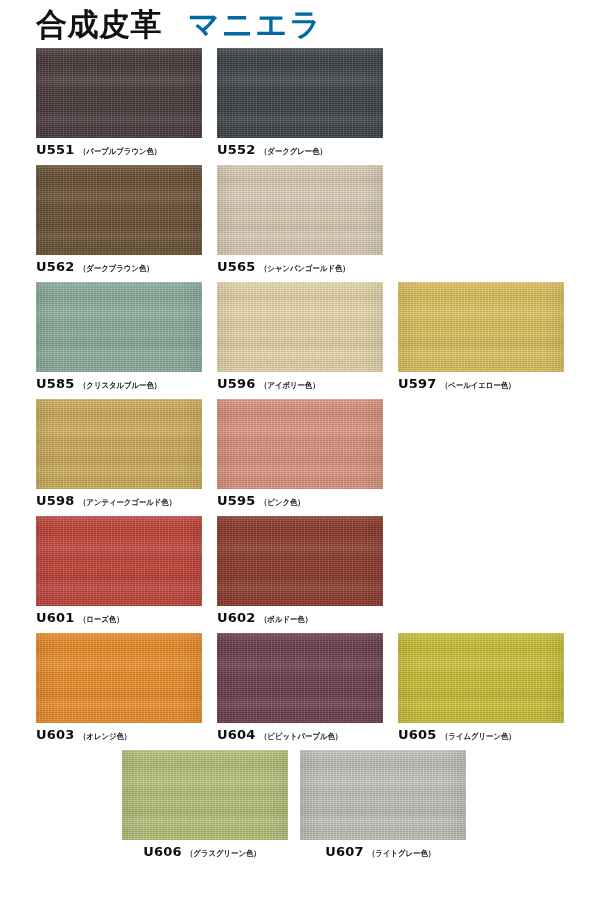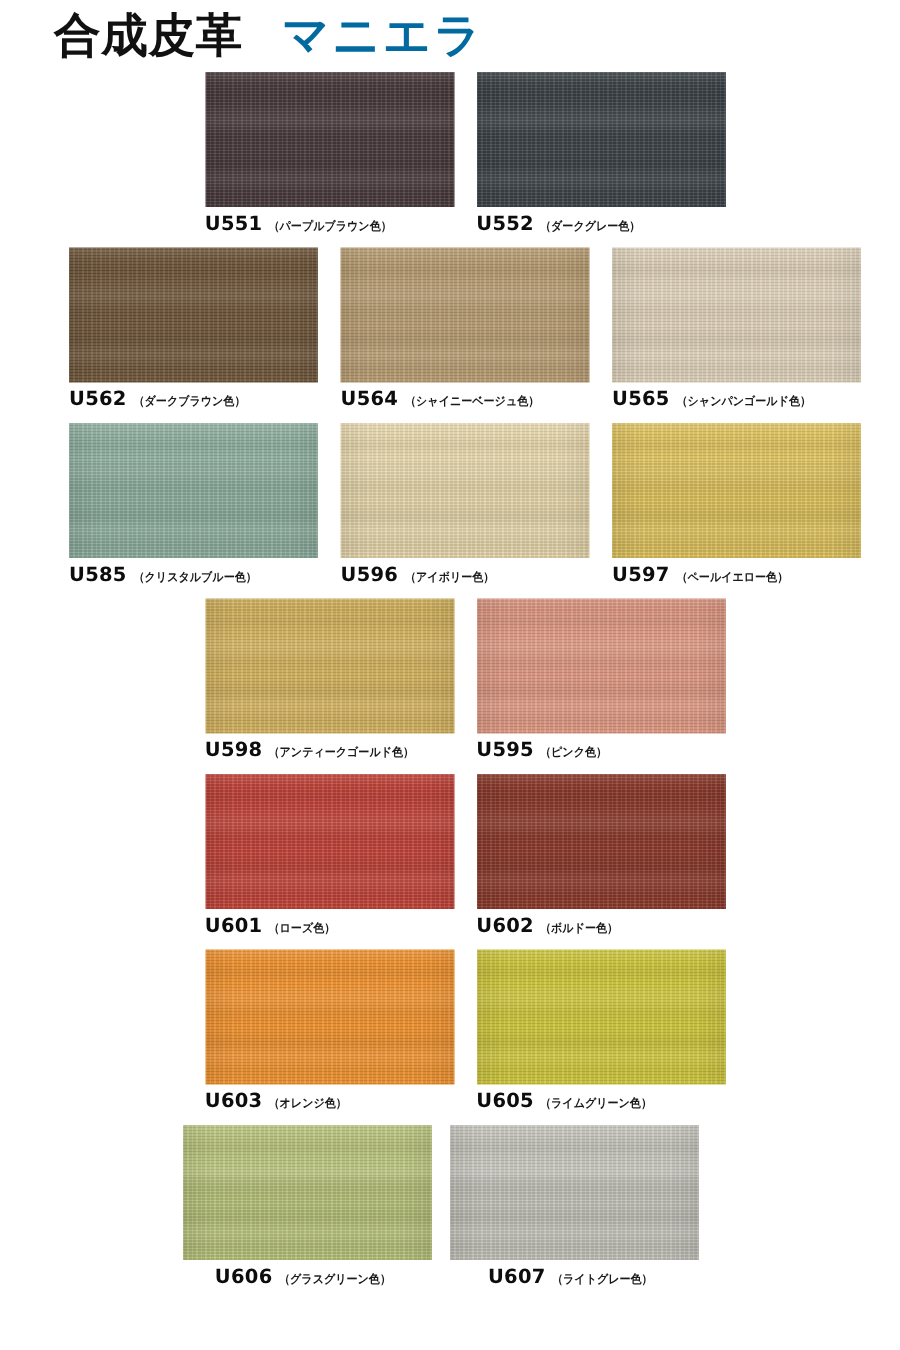--- a/index.html
+++ b/index.html
@@ -64,21 +64,20 @@
     width: 600px;
   }
 
   .swatch-row {
     display: flex;
     width: 600px;
     box-sizing: border-box;
     padding-left: 36px;
     padding-right: 16px;
     margin-bottom: 9px;
-    justify-content: center;
   }
   .swatch-row.row-centered {
     justify-content: center;
     padding-left: 0;
     padding-right: 0;
   }
 
   .swatch-cell {
     width: 166px;
     margin-right: 15px;
@@ -224,32 +223,20 @@
             <div class="weave-v"></div>
             <div class="weave-slub"></div>
             <div class="weave-vig"></div>
           </div>
           <div class="swatch-caption">
             <span class="swatch-code">U562</span>
             <span class="swatch-colorname">（ダークブラウン色）</span>
           </div>
         </div>
         <div class="swatch-cell">
-          <div class="swatch-tile" style="background-color: rgb(182, 154, 111);">
-            <div class="weave-h"></div>
-            <div class="weave-v"></div>
-            <div class="weave-slub"></div>
-            <div class="weave-vig"></div>
-          </div>
-          <div class="swatch-caption">
-            <span class="swatch-code">U564</span>
-            <span class="swatch-colorname">（シャイニーベージュ色）</span>
-          </div>
-        </div>
-        <div class="swatch-cell">
           <div class="swatch-tile" style="background-color: rgb(221, 208, 184);">
             <div class="weave-h"></div>
             <div class="weave-v"></div>
             <div class="weave-slub"></div>
             <div class="weave-vig"></div>
           </div>
           <div class="swatch-caption">
             <span class="swatch-code">U565</span>
             <span class="swatch-colorname">（シャンパンゴールド色）</span>
           </div>
@@ -352,20 +339,32 @@
             <div class="weave-v"></div>
             <div class="weave-slub"></div>
             <div class="weave-vig"></div>
           </div>
           <div class="swatch-caption">
             <span class="swatch-code">U603</span>
             <span class="swatch-colorname">（オレンジ色）</span>
           </div>
         </div>
         <div class="swatch-cell">
+          <div class="swatch-tile" style="background-color: rgb(110, 64, 80);">
+            <div class="weave-h"></div>
+            <div class="weave-v"></div>
+            <div class="weave-slub"></div>
+            <div class="weave-vig"></div>
+          </div>
+          <div class="swatch-caption">
+            <span class="swatch-code">U604</span>
+            <span class="swatch-colorname">（ビビットパープル色）</span>
+          </div>
+        </div>
+        <div class="swatch-cell">
           <div class="swatch-tile" style="background-color: rgb(204, 196, 56);">
             <div class="weave-h"></div>
             <div class="weave-v"></div>
             <div class="weave-slub"></div>
             <div class="weave-vig"></div>
           </div>
           <div class="swatch-caption">
             <span class="swatch-code">U605</span>
             <span class="swatch-colorname">（ライムグリーン色）</span>
           </div>

